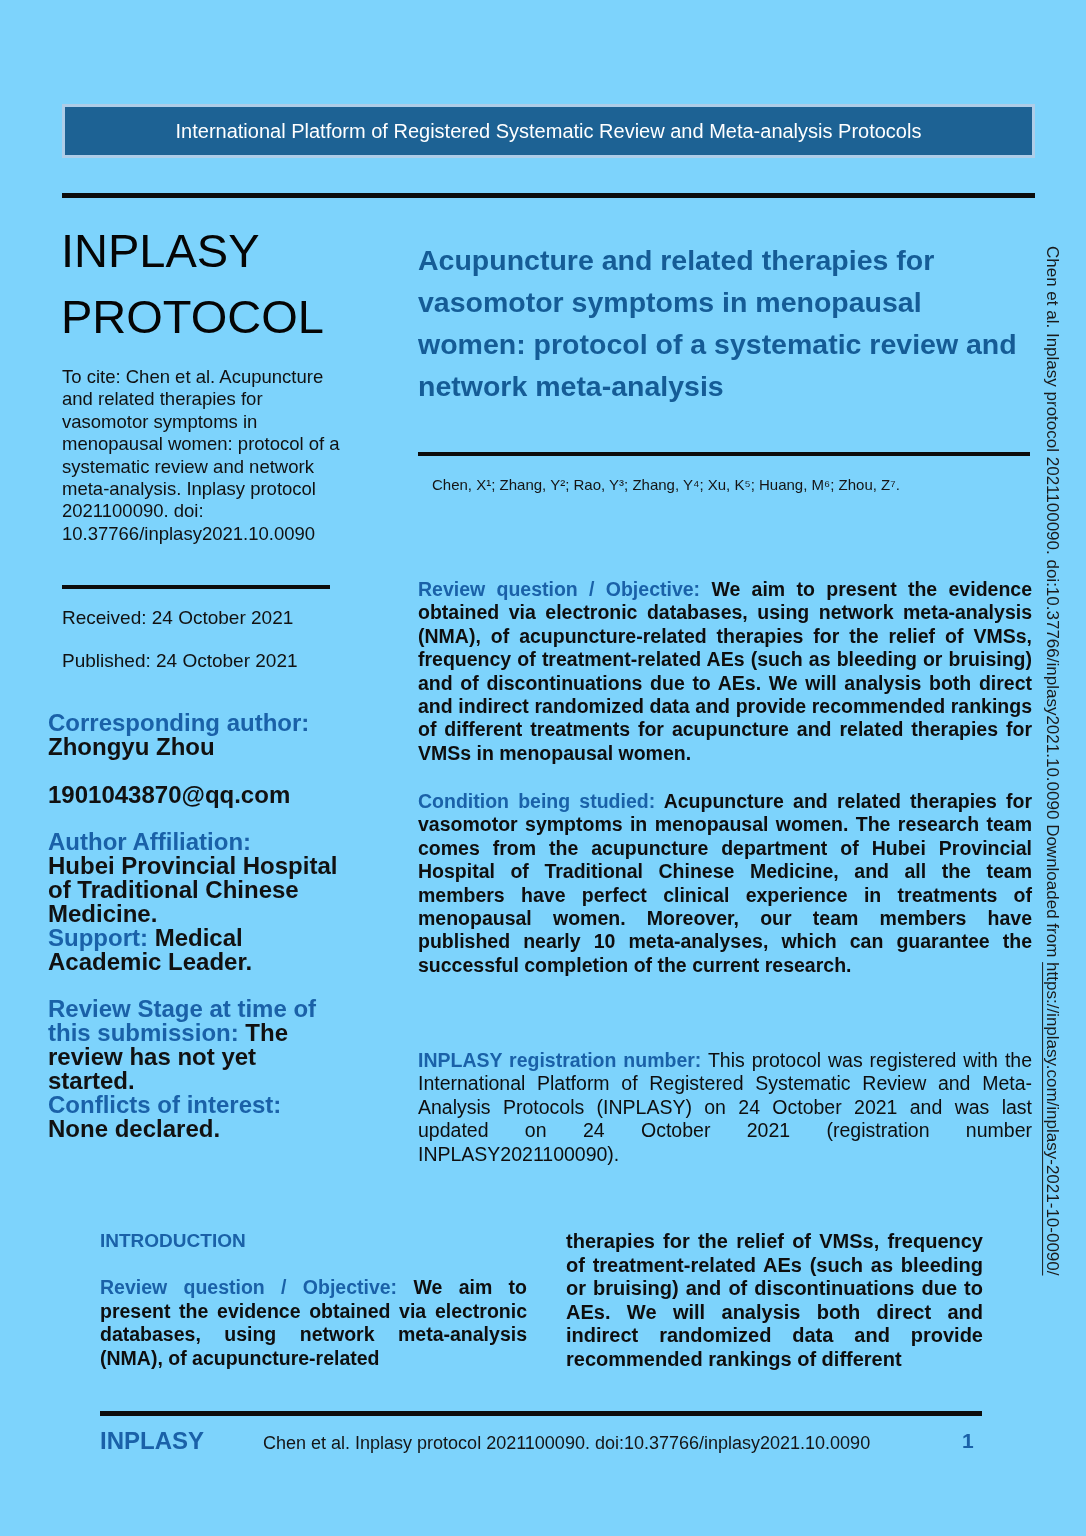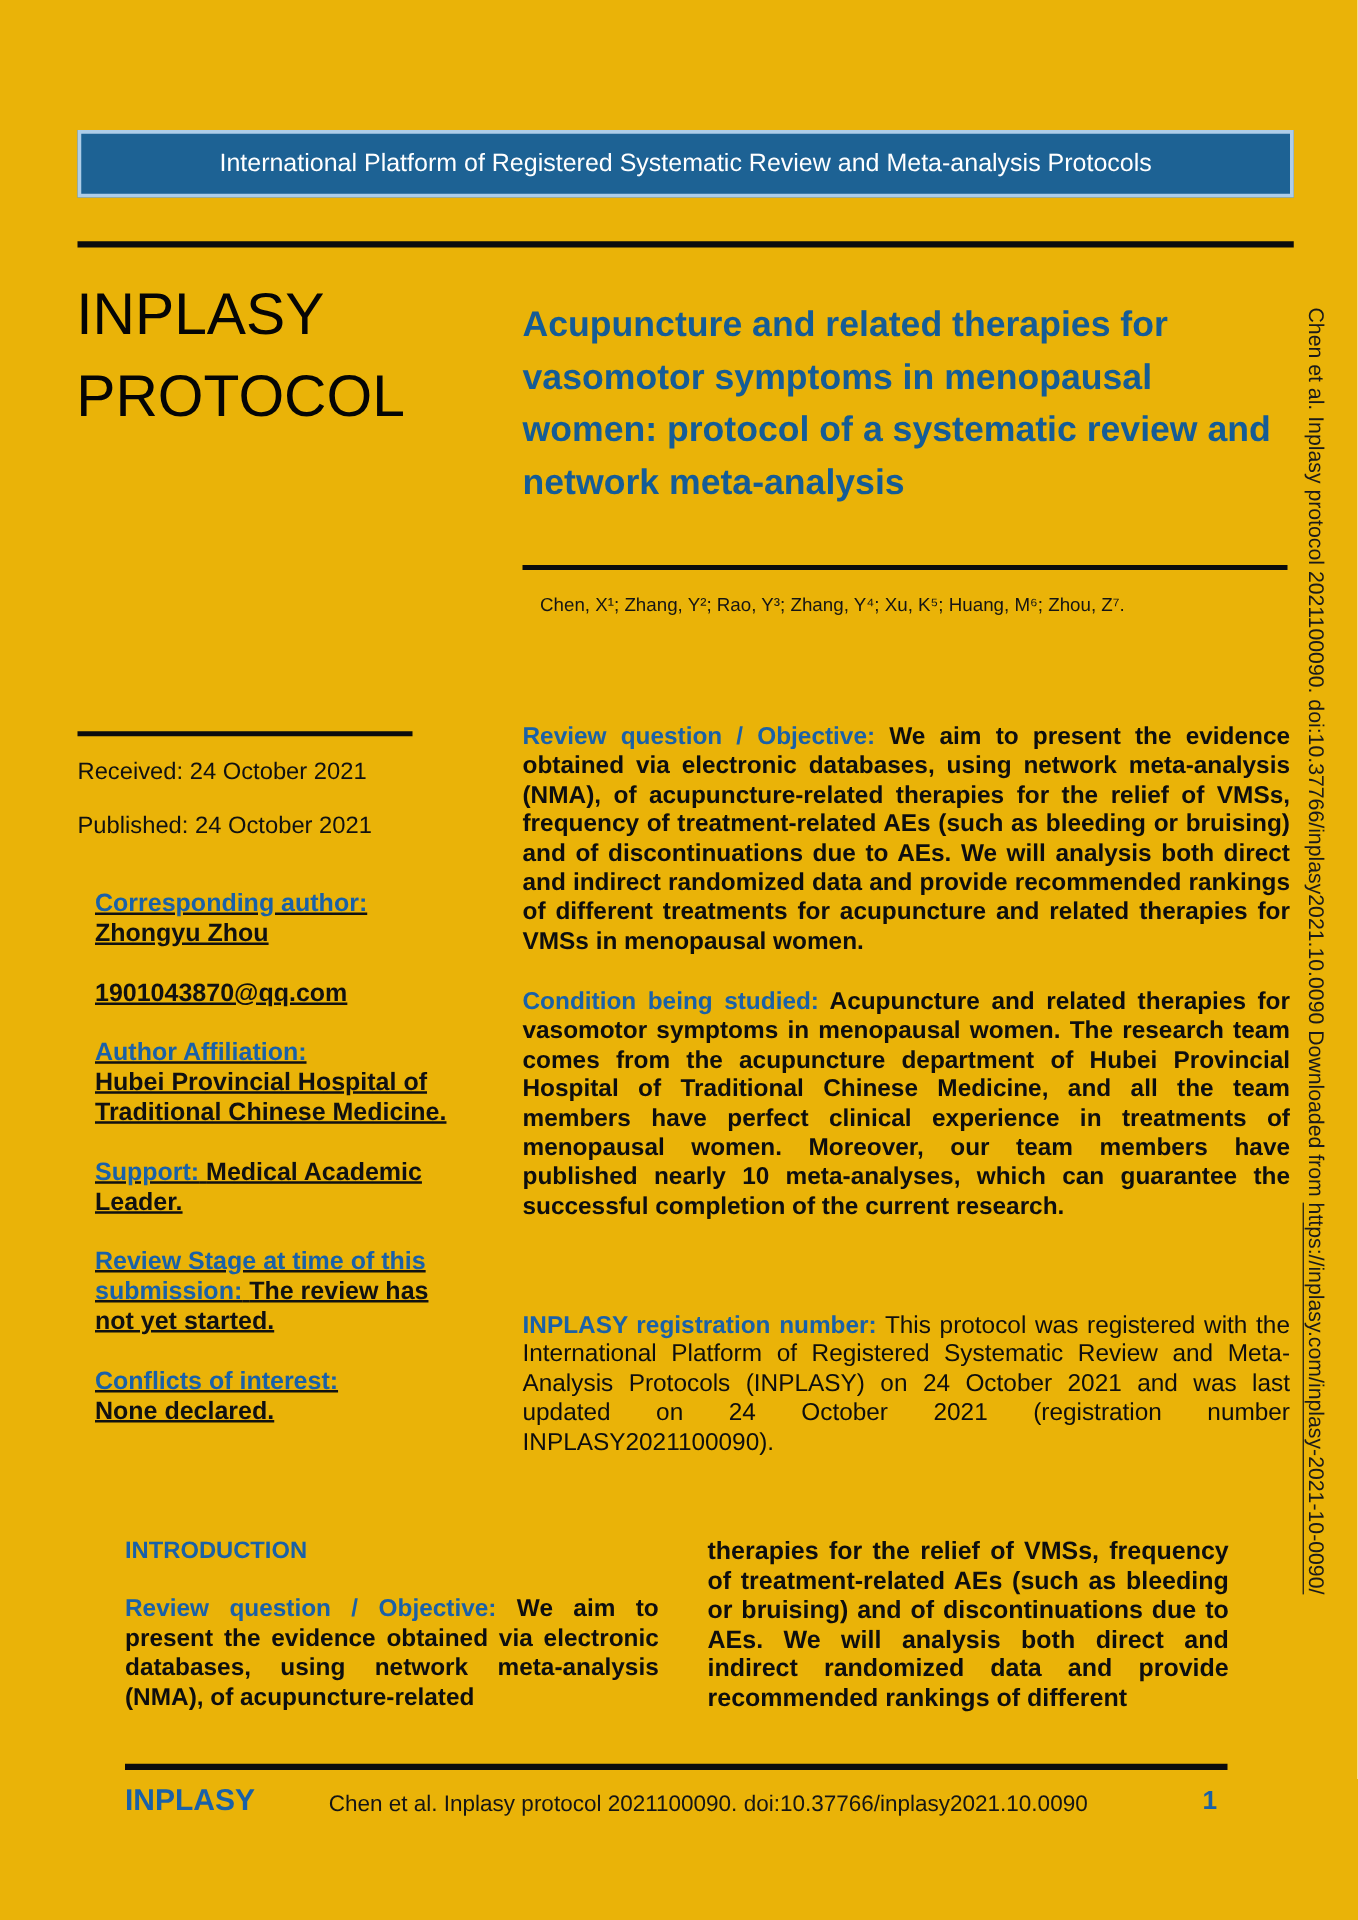--- a/index.html
+++ b/index.html
@@ -1,37 +1,37 @@
 <!DOCTYPE html>
 <html style="--banner-bg: #1D6294; --banner-border: #AECDE8; --title-blue: #155C96; --label-blue: #1A61A8;"><head>
 <meta charset="utf-8">
 <style>
   html,body{margin:0;padding:0;background:#ffffff;}
   .page{
-    position:relative;width:1086px;height:1536px;background:#eab308;
+    position:relative;width:1086px;height:1536px;background:#7dd3fc;
     font-family:"Liberation Sans","DejaVu Sans",sans-serif;color:#111;
     overflow:hidden;
   }
   .rule{position:absolute;background:#0c0c0c;}
   
   .banner{
     position:absolute;left:62px;top:104px;width:967px;height:48px;
     background:var(--banner-bg,#1D6294);border:3px solid var(--banner-border,#AECDE8);
     color:#fff;text-align:center;line-height:48px;font-size:20px;
   }
   #rule-top{left:62px;top:193px;width:973px;height:5px;}
   
   .masthead{position:absolute;left:61px;top:218px;font-size:47px;line-height:66px;
     font-weight:400;color:#050505;}
   .masthead span{display:block;}
   .tocite{position:absolute;left:62px;top:366px;width:286px;font-size:18.5px;line-height:22.4px;}
   #sidebar-divider{left:62px;top:585px;width:268px;height:4px;}
   .meta{position:absolute;left:62px;font-size:19px;}
   #received{top:607px;} #published{top:650px;}
-  .block{position:absolute;left:76px;width:290px;font-weight:bold;font-size:20px;line-height:24px;text-decoration:underline;}
+  .block{position:absolute;left:48px;width:290px;font-weight:bold;font-size:24px;line-height:24px;}
   .lbl{color:var(--label-blue,#1A61A8);}
   .lbl.blk{display:block;}
   #blk-corresponding{top:711px;}
   #blk-email{top:783px;}
   #blk-affiliation{top:830px;}
   #blk-support{top:926px;}
   #blk-review-stage{top:997px;}
   #blk-conflicts{top:1093px;}
   
   .article-title{
@@ -79,20 +79,21 @@
     <span>International Platform of Registered Systematic Review and Meta-analysis Protocols</span>
   </div>
 
   <div class="rule" id="rule-top"></div>
 
   <h1 class="masthead" style="margin:0;">
     <span>INPLASY</span>
     <span>PROTOCOL</span>
   </h1>
 
+  <p class="tocite" style="margin:0;">To cite: Chen et al. Acupuncture and related therapies for vasomotor symptoms in menopausal women: protocol of a systematic review and network meta-analysis. Inplasy protocol 2021100090. doi: 10.37766/inplasy2021.10.0090</p>
 
   <div class="rule" id="sidebar-divider"></div>
 
   <p class="meta" id="received" style="margin:0;">Received: 24 October 2021</p>
   <p class="meta" id="published" style="margin:0;text-align:right;">Published: 24 October 2021</p>
 
   <div class="block" id="blk-corresponding">
     <span class="lbl blk">Corresponding author:</span>
     <span>Zhongyu Zhou</span>
   </div>

